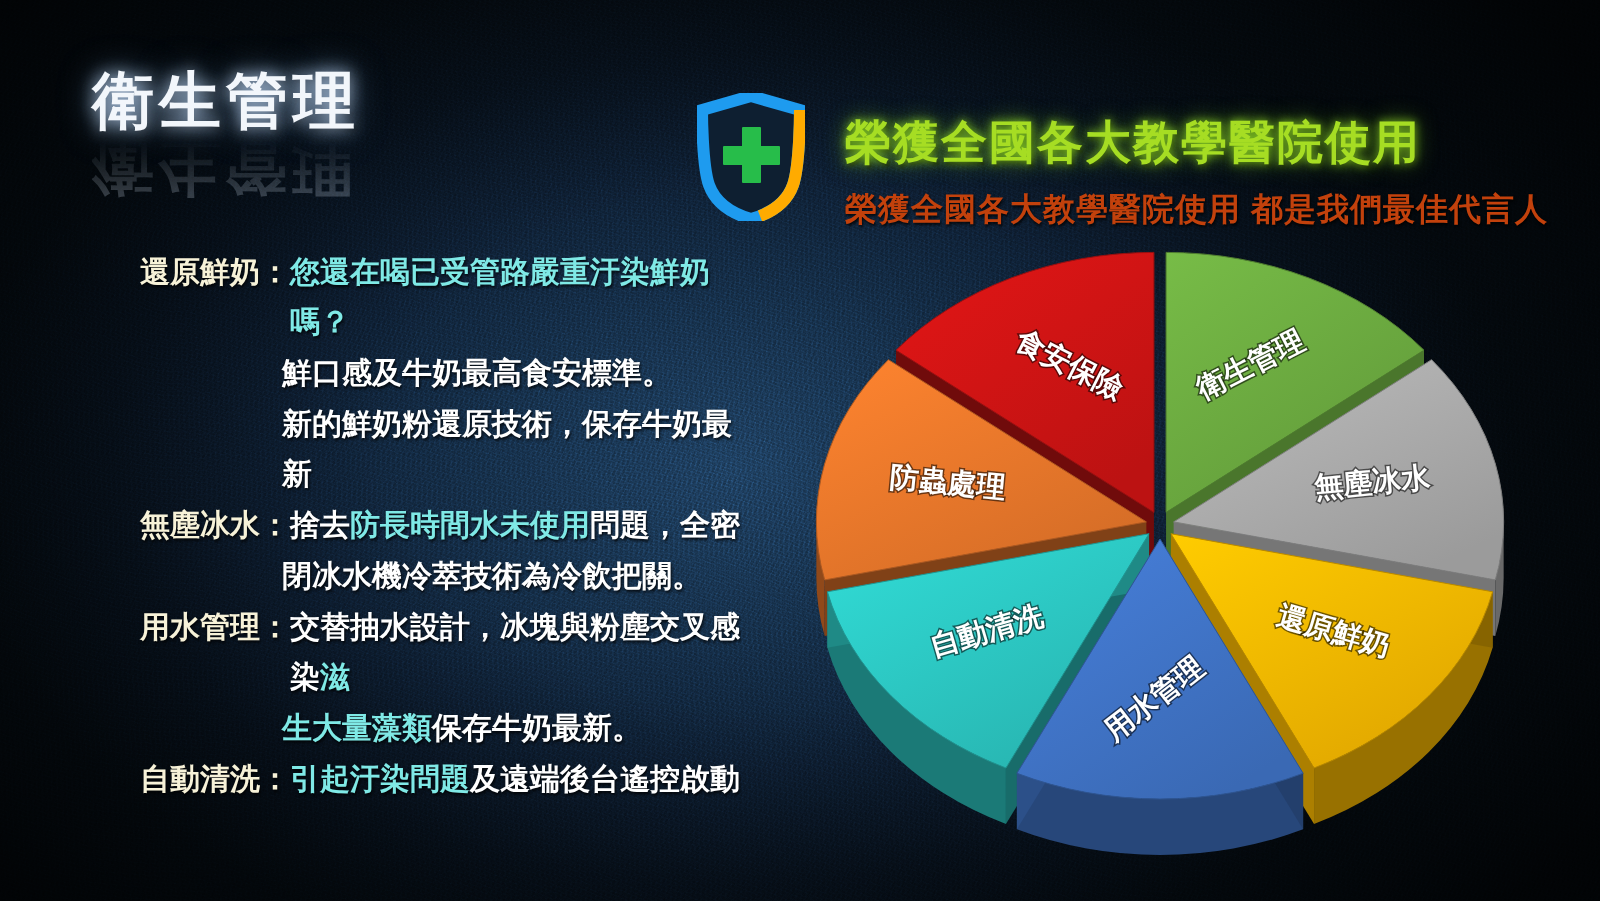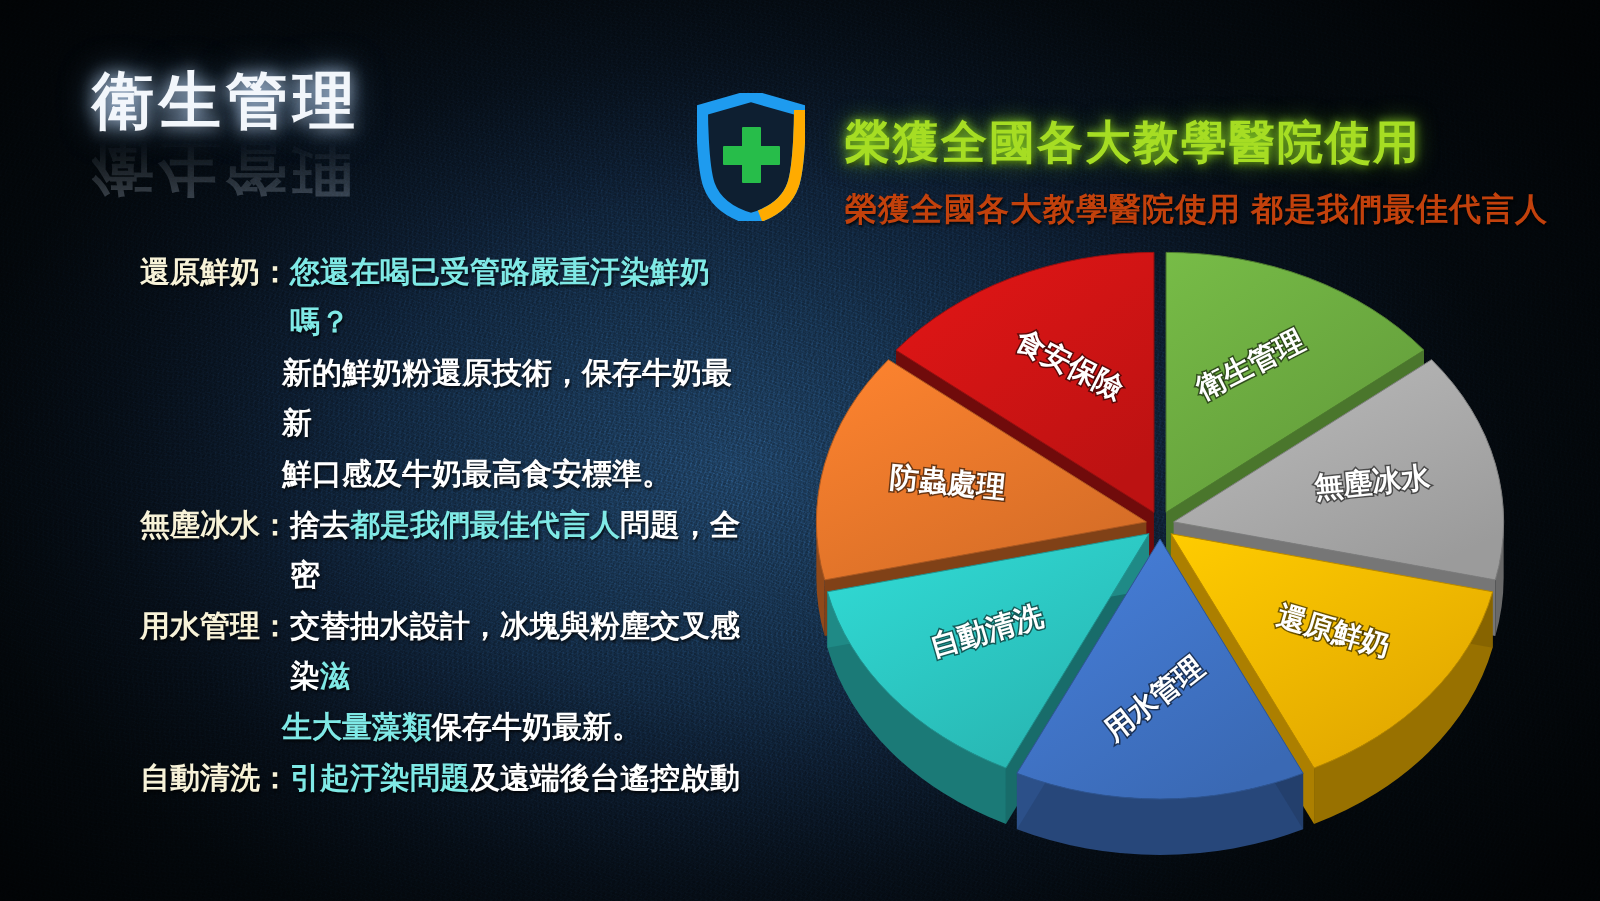--- a/index.html
+++ b/index.html
@@ -147,31 +147,36 @@
 
   <div class="features" id="features">
       <div class="feature">
         <div class="feature-label">還原鮮奶</div>
         <div class="feature-colon">：</div>
         <div class="feature-body"><span class="hl">您還在喝已受管路嚴重汙染鮮奶嗎？</span></div>
       </div>
       <div class="feature">
         <div class="feature-label"></div>
         <div class="feature-colon"></div>
+        <div class="feature-body"><span>鮮口感及牛奶最高食安標準。</span></div>
+      </div>
+      <div class="feature">
+        <div class="feature-label"></div>
+        <div class="feature-colon"></div>
         <div class="feature-body"><span>新的鮮奶粉還原技術，保存牛奶最新</span></div>
       </div>
       <div class="feature">
-        <div class="feature-label"></div>
-        <div class="feature-colon"></div>
-        <div class="feature-body"><span>鮮口感及牛奶最高食安標準。</span></div>
-      </div>
-      <div class="feature">
         <div class="feature-label">無塵冰水</div>
         <div class="feature-colon">：</div>
-        <div class="feature-body"><span>捨去</span><span class="hl">都是我們最佳代言人</span><span>問題，全密</span></div>
+        <div class="feature-body"><span>捨去</span><span class="hl">防長時間水未使用</span><span>問題，全密</span></div>
+      </div>
+      <div class="feature">
+        <div class="feature-label"></div>
+        <div class="feature-colon"></div>
+        <div class="feature-body"><span>閉冰水機冷萃技術為冷飲把關。</span></div>
       </div>
       <div class="feature">
         <div class="feature-label">用水管理</div>
         <div class="feature-colon">：</div>
         <div class="feature-body"><span>交替抽水設計，冰塊與粉塵交叉感染</span><span class="hl">滋</span></div>
       </div>
       <div class="feature">
         <div class="feature-label"></div>
         <div class="feature-colon"></div>
         <div class="feature-body"><span class="hl">生大量藻類</span><span>保存牛奶最新。</span></div>

